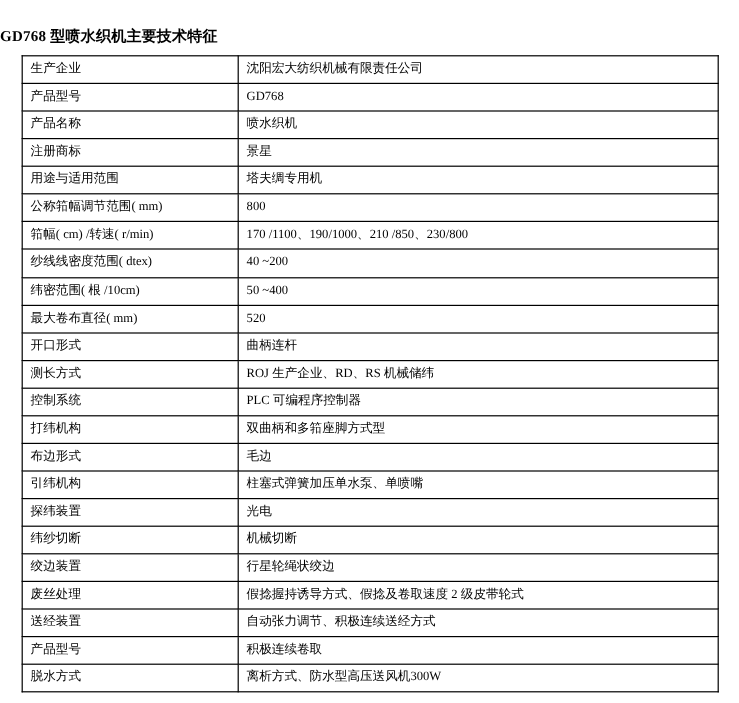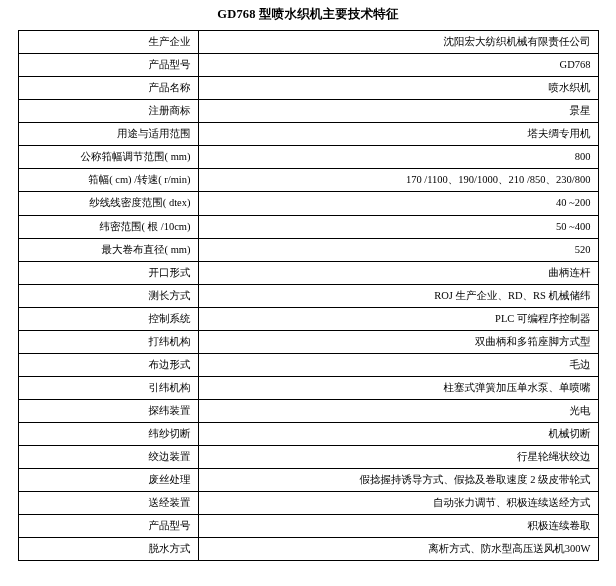--- a/index.html
+++ b/index.html
@@ -15,33 +15,31 @@
     -webkit-font-smoothing: antialiased;
   }
   .page {
     width: 616px;
     height: 586px;
     box-sizing: border-box;
     padding: 0;
     position: relative;
   }
   .doc-title {
-    text-align: center;
     font-size: 12.5px;
     font-weight: bold;
     letter-spacing: 0.2px;
-    padding: 6px 0 7px 0;
+    padding: 22px 0 7px 0;
     font-family: "Liberation Serif", "DejaVu Serif", serif;
   }
   table.spec {
     border-collapse: collapse;
     width: 580px;
     margin: 0 auto;
     table-layout: fixed;
-    text-align: right;
   }
   table.spec td {
     border: 1px solid #000000;
     font-size: 10.5px;
     line-height: 1.15;
     padding: 5px 7px 5px 7px;
     vertical-align: middle;
     height: 19px;
     box-sizing: border-box;
     font-family: "Liberation Serif", "DejaVu Serif", serif;

